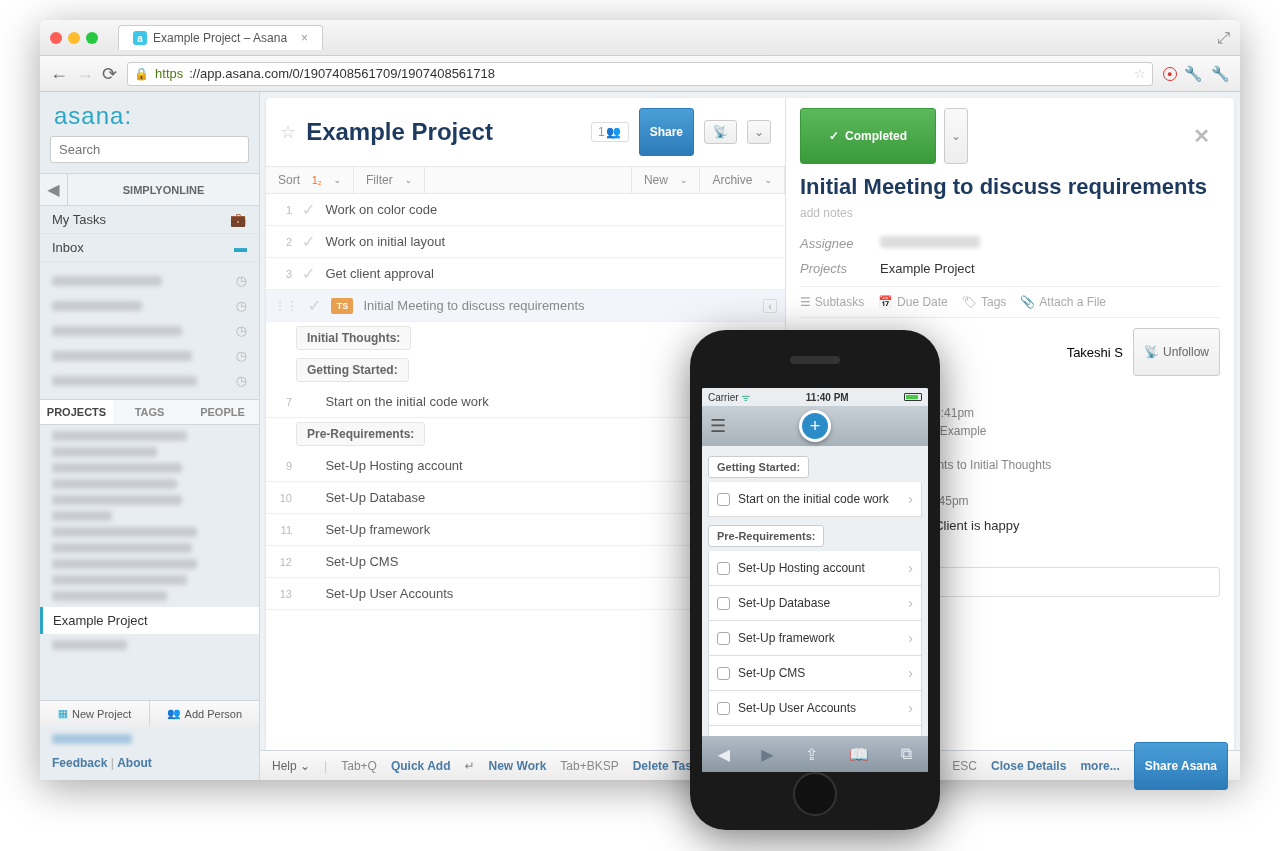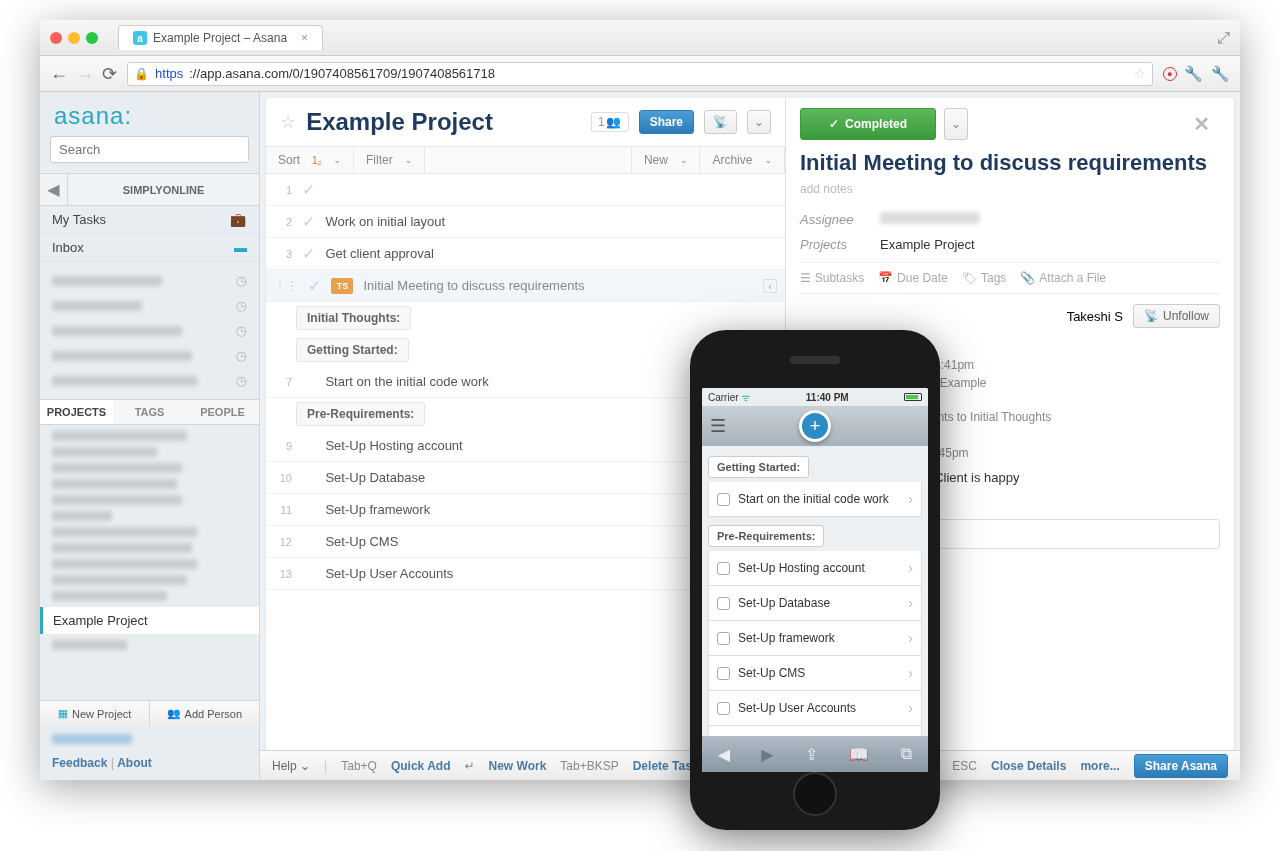--- a/index.html
+++ b/index.html
@@ -10,21 +10,21 @@
 .tl span{width:12px;height:12px;border-radius:50%;display:block;}
 .tab{margin-left:20px;background:#fff;border:1px solid #ccc;border-bottom:none;border-radius:4px 4px 0 0;padding:5px 14px;font-size:12px;color:#555;display:flex;align-items:center;gap:6px;}
 .tab .aicon{width:14px;height:14px;border-radius:3px;background:#3cc6e8;display:flex;align-items:center;justify-content:center;color:#fff;font-size:10px;font-weight:bold;}
 .tab .x{color:#999;margin-left:8px;}
 .expand{margin-left:auto;color:#888;}
 .addrbar{height:36px;background:linear-gradient(#fafafa,#ececec);border-bottom:1px solid #ccc;display:flex;align-items:center;padding:0 10px;gap:10px;}
 .navbtns{display:flex;gap:8px;color:#666;}
 .navbtns span{font-size:18px;}
 .url{flex:1;background:#fff;border:1px solid #ccc;border-radius:3px;height:24px;display:flex;align-items:center;padding:0 6px;font-size:13px;color:#333;gap:6px;}
 .url .lock{color:#3a3;font-size:12px;}
-.url .proto{color:#1d4ed8;}
+.url .proto{color:#4d7c0f;}
 .tbicons{display:flex;gap:8px;color:#888;align-items:center;}
 .tbicons span{font-size:15px;}
 .app{display:flex;height:688px;background:#eef2f5;}
 .sidebar{width:220px;background:#e8edf1;border-right:1px solid #d0d6db;display:flex;flex-direction:column;}
 .logo{padding:10px 14px 6px;}
 .logo span{font-size:24px;color:#2ba6c4;font-weight:300;letter-spacing:1px;}
 .search{margin:0 10px 10px;}
 .search input{width:100%;padding:5px 8px;border:1px solid #ccc;border-radius:3px;font-size:13px;}
 .wsbar{display:flex;align-items:center;border-top:1px solid #d0d6db;border-bottom:1px solid #d0d6db;background:#f0f3f6;}
 .wsbar .back{width:28px;text-align:center;color:#888;border-right:1px solid #d0d6db;padding:6px 0;}
@@ -48,21 +48,21 @@
 .userline{padding:8px 12px;}
 .userline .bl{height:10px;width:80px;background:#a8c8e0;border-radius:3px;filter:blur(2px);}
 .fblinks{padding:4px 12px 10px;font-size:12px;}
 .fblinks a{color:#4a7ba6;text-decoration:none;font-weight:bold;}
 .main{flex:1;display:flex;background:#fff;margin:6px;border-radius:4px;overflow:hidden;box-shadow:0 1px 3px rgba(0,0,0,0.1);}
 .tasks{width:520px;border-right:1px solid #e0e0e0;display:flex;flex-direction:column;}
 .thead{display:flex;align-items:center;padding:10px 14px;gap:10px;}
 .thead .star{color:#ccc;font-size:18px;}
 .thead h1{font-size:24px;font-weight:bold;color:#1e3a5f;flex:1;}
 .thead .count{display:flex;align-items:center;gap:2px;font-size:12px;color:#999;border:1px solid #ddd;border-radius:3px;padding:2px 6px;}
-.btn{border:1px solid #ccc;border-radius:3px;padding:4px 10px;font-size:12px;cursor:pointer;background:linear-gradient(#fafafa,#eee);}
+.btn{border:1px solid #ccc;border-radius:3px;padding:16px 10px;font-size:12px;cursor:pointer;background:linear-gradient(#fafafa,#eee);}
 .btn.share{background:linear-gradient(#4a9fd8,#2c7bb8);color:#fff;border-color:#2c7bb8;font-weight:bold;}
 .btn.rss{padding:4px 8px;color:#888;}
 .btn.dd{padding:4px 6px;color:#888;}
 .tbar{display:flex;border-top:1px solid #e8e8e8;border-bottom:1px solid #e8e8e8;background:#fafafa;}
 .tbar .tb{padding:6px 12px;font-size:12px;color:#888;cursor:pointer;border-right:1px solid #e8e8e8;display:flex;align-items:center;gap:12px;}
 .tbar .tb.right{margin-left:auto;border-right:none;border-left:1px solid #e8e8e8;}
 .tbar .car{font-size:9px;}
 .tasklist{flex:1;}
 .trow{display:flex;align-items:center;padding:6px 8px;border-bottom:1px solid #f0f0f0;font-size:13px;color:#555;gap:10px;}
 .trow .num{width:18px;text-align:right;color:#bbb;font-size:11px;}
@@ -259,20 +259,21 @@
             </div>
           <div class="tb" style="border-left:1px solid #e8e8e8">
               <span>Archive</span> 
               <span class="car">⌄</span>
             </div>
         </div>
         <div class="tasklist">
           <div class="trow">
               <span class="num">1</span>
               <span class="chk">✓</span>
+              <span class="txt">Work on color code</span>
             </div>
           <div class="trow">
               <span class="num">2</span>
               <span class="chk">✓</span>
               <span class="txt">Work on initial layout</span>
             </div>
           <div class="trow">
               <span class="num">3</span>
               <span class="chk">✓</span>
               <span class="txt">Get client approval</span>

